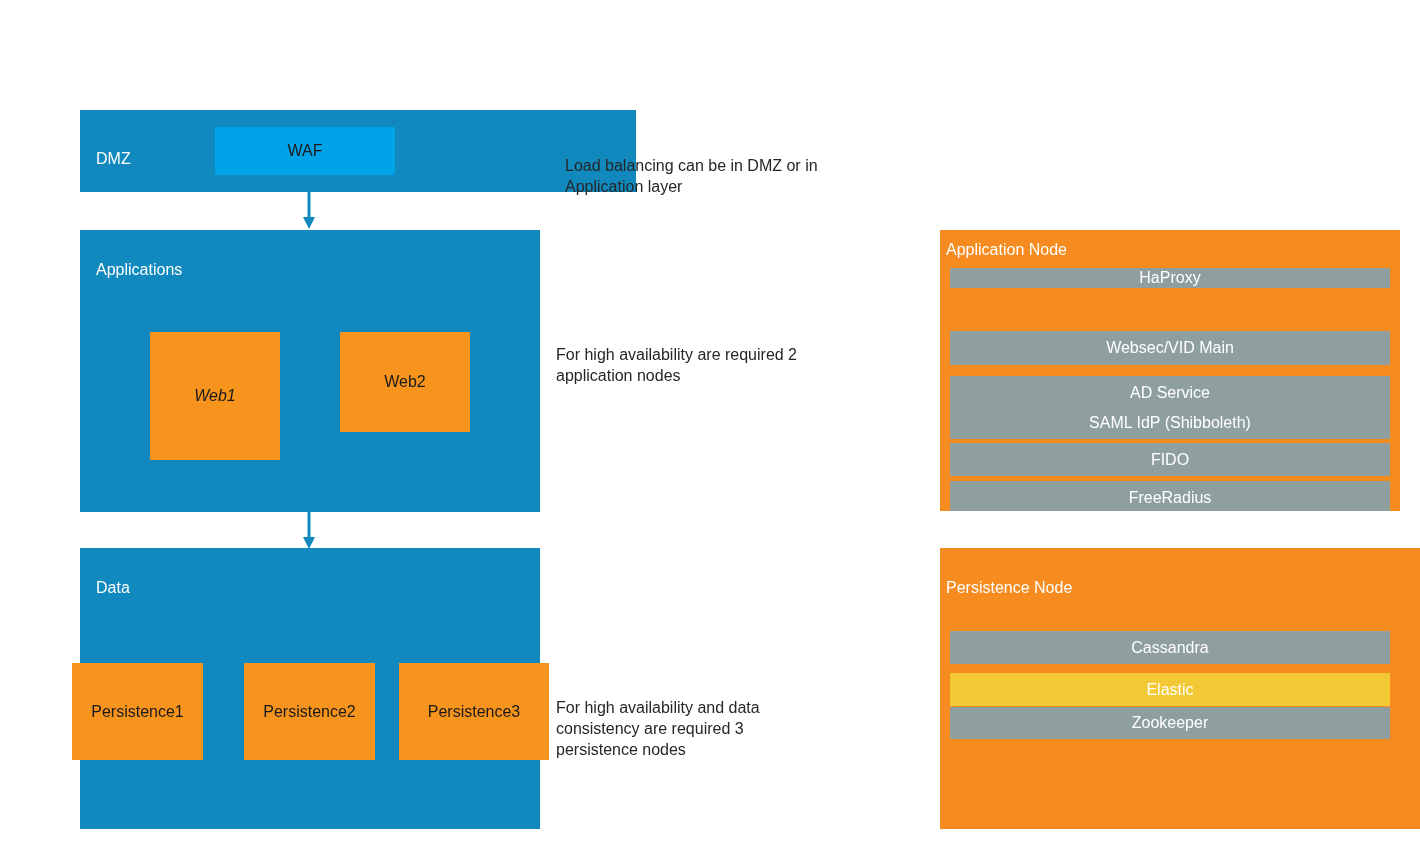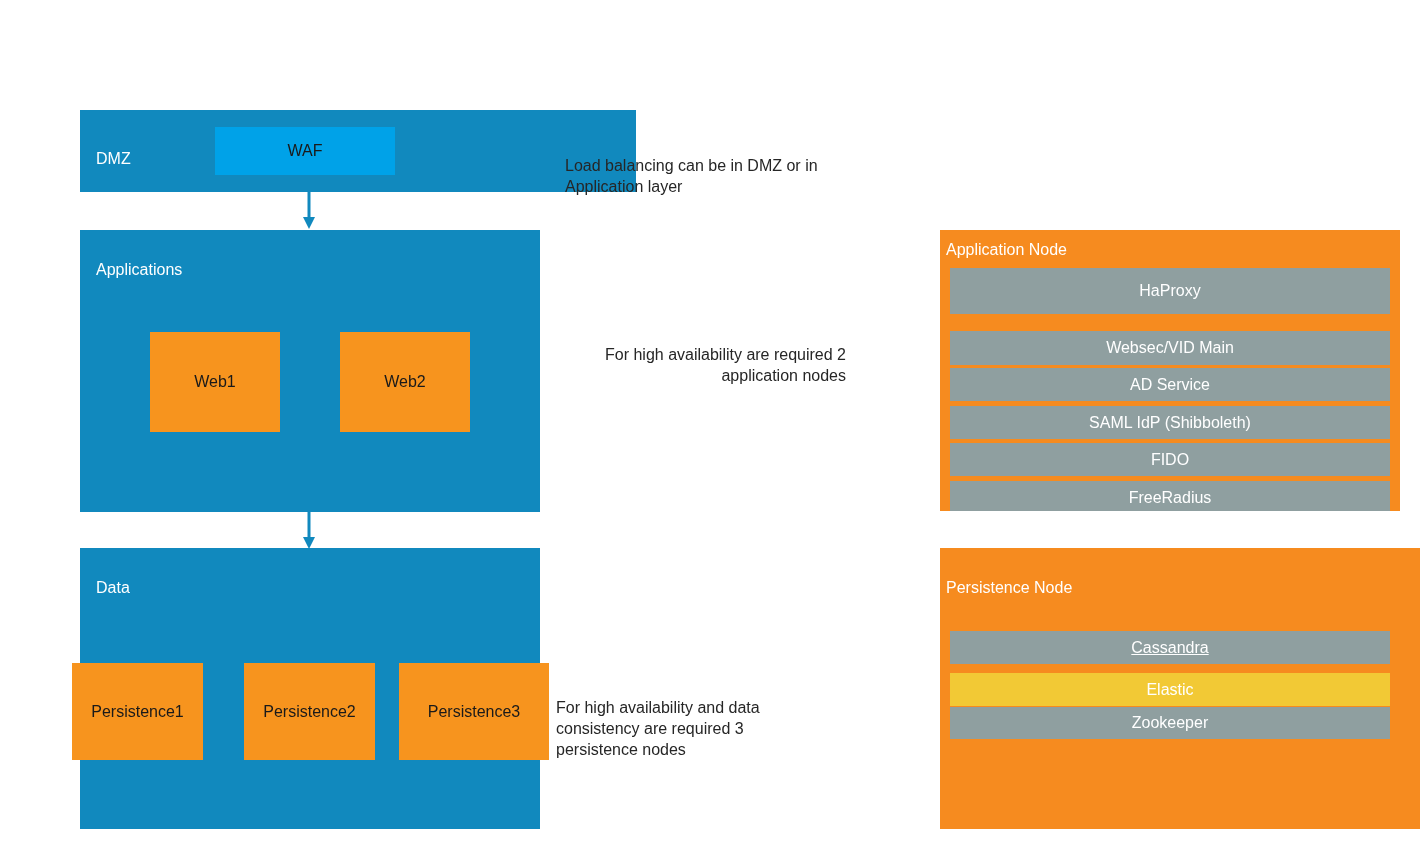--- a/index.html
+++ b/index.html
@@ -120,21 +120,21 @@
   <div class="arrow" style="left:296px; top:192px; height:38px;">
     <svg width="26" height="38" viewBox="0 0 26 38">
       <line x1="13" y1="0" x2="13" y2="28" stroke="#1189be" stroke-width="3"></line>
       <polygon points="13,37 7,25 19,25" fill="#1189be"></polygon>
     </svg>
   </div>
 
   <div class="zone" style="left:80px; top:230px; width:460px; height:282px;">
     <div class="zone-label" style="top:31px;">Applications</div>
   </div>
-  <div class="nodebox" style="left:150px; top:332px; width:130px; height:100px;">
+  <div class="nodebox" style="left:150px; top:332px; width:130px; height:128px;font-style:italic;">
     <span>Web1</span>
   </div>
   <div class="nodebox" style="left:340px; top:332px; width:130px; height:100px;">
     <span>Web2</span>
   </div>
 
   <div class="arrow" style="left:296px; top:512px; height:38px;">
     <svg width="26" height="38" viewBox="0 0 26 38">
       <line x1="13" y1="0" x2="13" y2="28" stroke="#1189be" stroke-width="3"></line>
       <polygon points="13,37 7,25 19,25" fill="#1189be"></polygon>
@@ -148,50 +148,50 @@
     <span>Persistence1</span>
   </div>
   <div class="nodebox" style="left:244px; top:663px; width:131px; height:97px;">
     <span>Persistence2</span>
   </div>
   <div class="nodebox" style="left:399px; top:663px; width:150px; height:97px;">
     <span>Persistence3</span>
   </div>
 
   <div class="note" style="left:565px; top:155px; width:300px;">Load balancing can be in DMZ or in Application layer</div>
-  <div class="note" style="left:556px; top:344px; width:290px;text-align:right;">For high availability are required 2 application nodes</div>
+  <div class="note" style="left:556px; top:344px; width:290px;">For high availability are required 2 application nodes</div>
   <div class="note" style="left:556px; top:697px; width:245px;">For high availability and data consistency are required 3 persistence nodes</div>
 
   <div class="np" style="left:940px; top:230px; width:460px; height:281px;">
     <div class="np-label" style="top:11px;">Application Node</div>
 
-    <div class="svc" style="top: 38px; height: 46px;">
+    <div class="svc" style="top: 38px; height: 20px;">
       <span>HaProxy</span>
     </div>
     <div class="svc" style="top: 101px; height: 34px;">
       <span>Websec/VID Main</span>
     </div>
-    <div class="svc" style="top: 138px; height: 33px;">
+    <div class="svc" style="top: 146px; height: 33px;">
       <span>AD Service</span>
     </div>
     <div class="svc" style="top: 176px; height: 33px;">
       <span>SAML IdP (Shibboleth)</span>
     </div>
     <div class="svc" style="top: 213px; height: 33px;">
       <span>FIDO</span>
     </div>
     <div class="svc" style="top: 251px; height: 33px;">
       <span>FreeRadius</span>
     </div>
   </div>
 
   <div class="np" style="left:940px; top:548px; width:501px; height:281px;">
     <div class="np-label" style="top:31px;">Persistence Node</div>
 
-    <div class="svc" style="top: 83px; height: 33px; text-decoration: underline;">
+    <div class="svc" style="top: 83px; height: 33px;">
       <span>Cassandra</span>
     </div>
     <div class="svc highlight" style="top: 125px; height: 33px;">
       <span>Elastic</span>
     </div>
     <div class="svc" style="top: 159px; height: 32px;">
       <span>Zookeeper</span>
     </div>
   </div>
 

